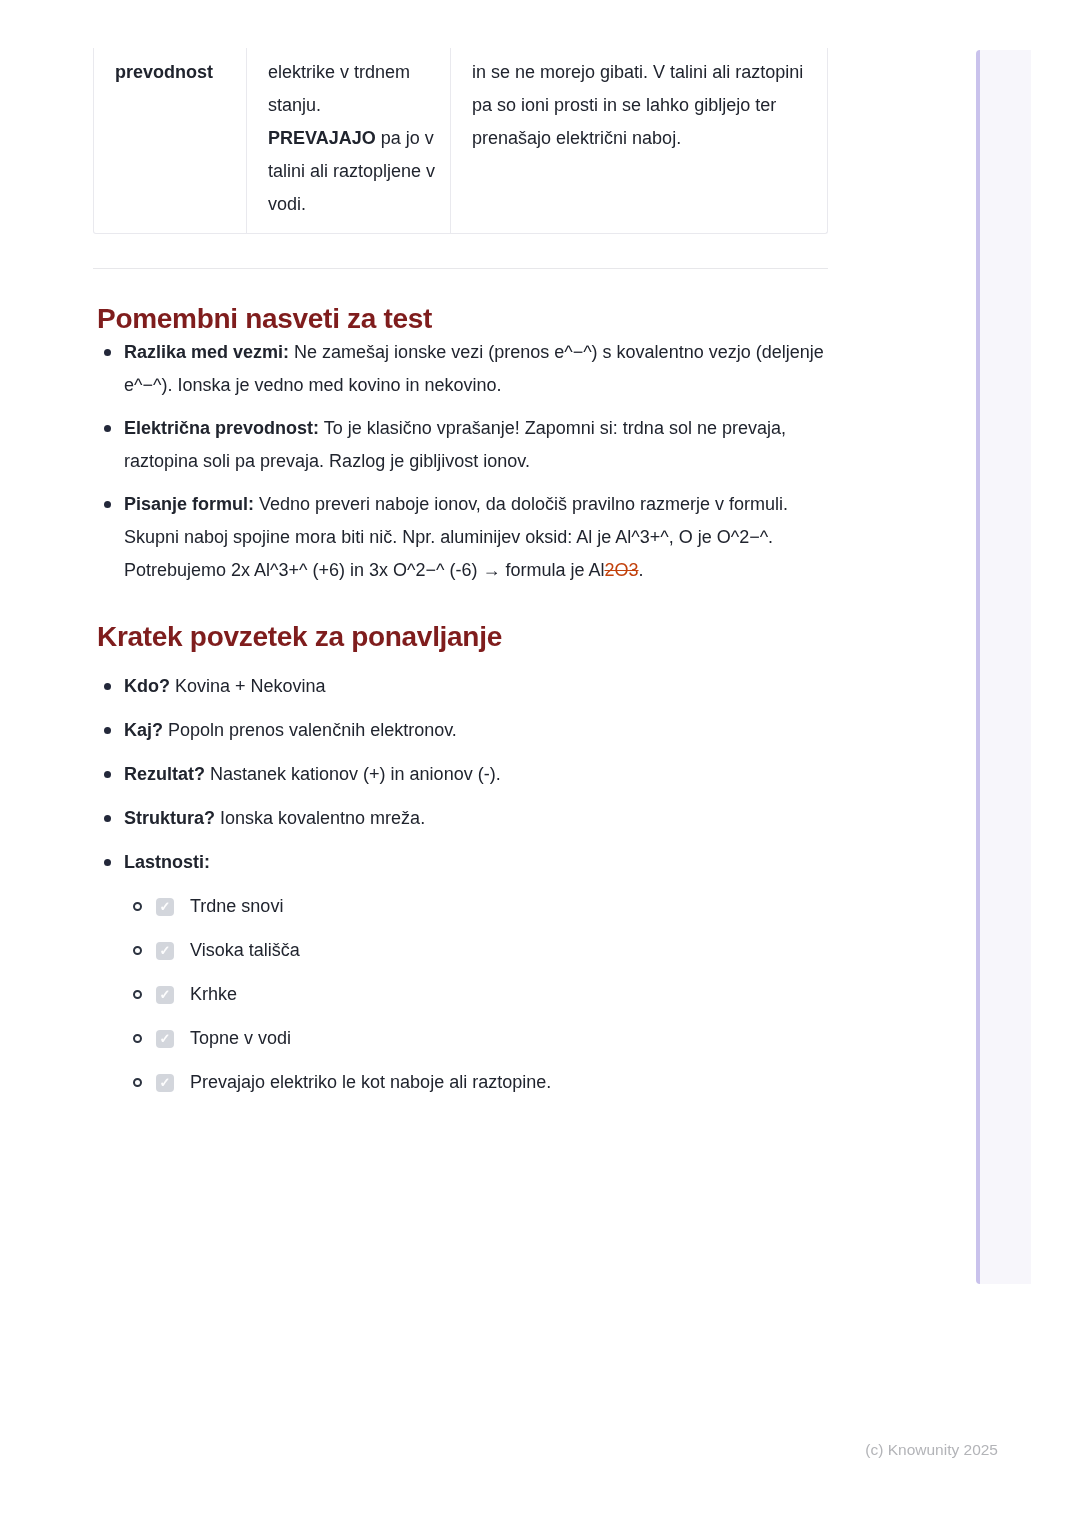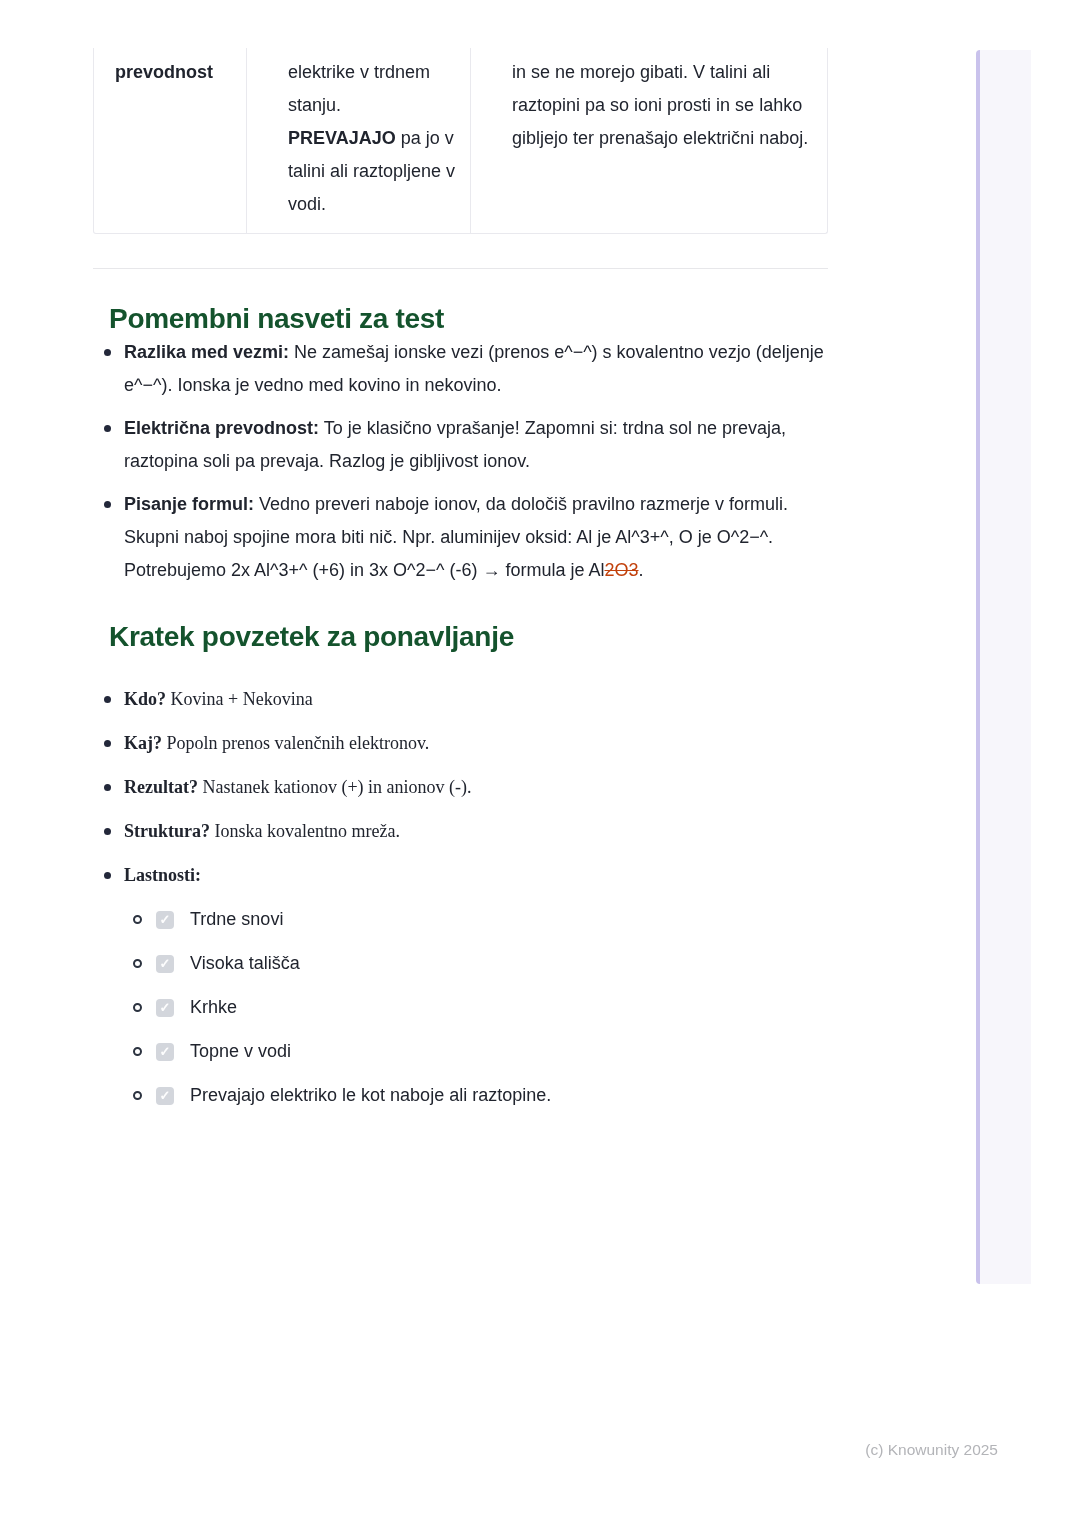--- a/index.html
+++ b/index.html
@@ -15,37 +15,36 @@
   .content { position: absolute; left: 93px; top: 0; width: 735px; }
 
   
   .tbl-row {
     display: grid;
     grid-template-columns: 153px 204px 1fr;
     margin-top: 48px;
     border: 1px solid #e9e9ee;
     border-top: none;
     border-radius: 0 0 3px 3px;
-    gap: 20px;
   }
   .cell { font-size: 18px; line-height: 33px; padding: 8px 14px 12px 21px; }
   .cell:not(:last-child) { border-right: 1px solid #e9e9ee; }
   .cell-prop { font-weight: bold; }
   .b { font-weight: bold; }
 
   hr.divider { border: none; height: 1px; background: #e7e7ea; margin: 34px 0 0 0; }
 
   h2.section {
-    font-size: 28px; font-weight: bold; color: #14532d;
-    margin: 33px 0 0 16px; letter-spacing: -0.3px; line-height: 34px;
+    font-size: 28px; font-weight: bold; color: #7f1d1d;
+    margin: 33px 0 0 4px; letter-spacing: -0.3px; line-height: 34px;
   }
 
   ul { list-style: none; margin: 0; padding: 0; font-size: 18px; line-height: 33px; }
   ul.tips { }
-  ul.summary { margin-top: 29px; font-family: Liberation Serif, serif; }
+  ul.summary { margin-top: 16px; }
   li.bullet { position: relative; padding-left: 31px; margin-bottom: 10px; }
   ul.summary > li.bullet { margin-bottom: 11px; }
   .dot {
     position: absolute; left: 11px; top: 13px;
     width: 7px; height: 7px; background: #23283a; border-radius: 50%;
   }
   .strike { text-decoration: line-through; color: #c2410c; }
 
   ul.checklist { margin-top: 0; }
   li.check { position: relative; padding-left: 97px; margin-bottom: 11px; }

